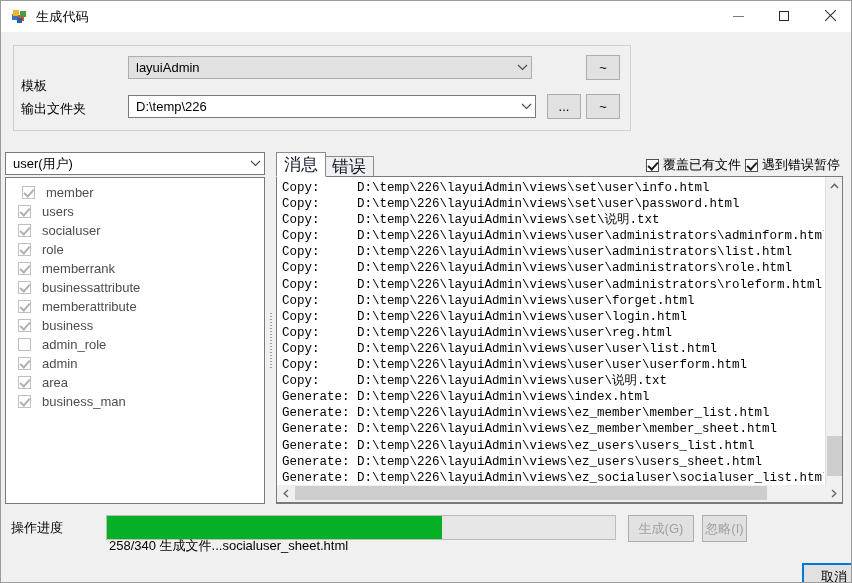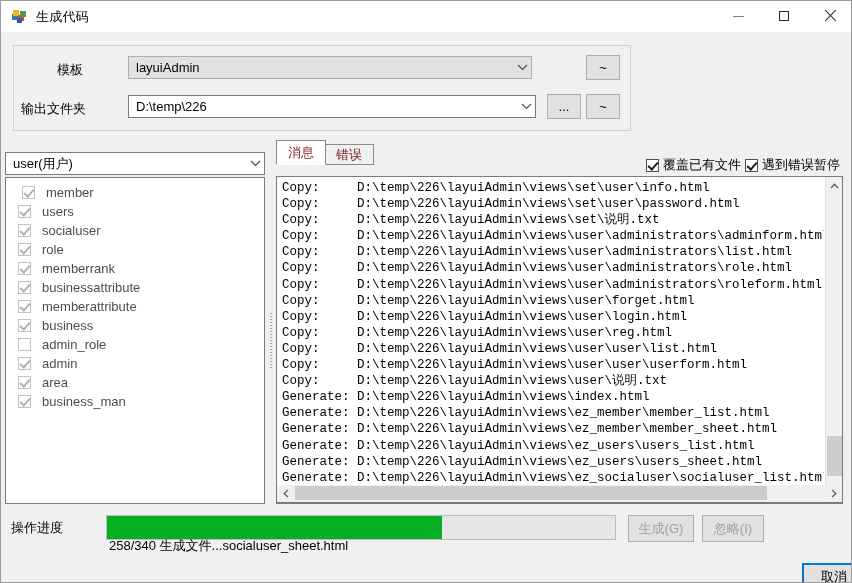--- a/index.html
+++ b/index.html
@@ -85,21 +85,21 @@
     border: 1px solid #d0d0d0;
     background: #f0f0f0;
     box-sizing: border-box;
   }
   .field-label {
     position: absolute;
     font-size: 13px;
     color: #000;
     white-space: nowrap;
   }
-  .lbl-template { left: 20px;  top: 60px; margin-left: 36px; }
+  .lbl-template { left: 20px;  top: 76px; }
   .lbl-output   { left: 20px;  top: 99px; }
 
   .combo {
     position: absolute;
     box-sizing: border-box;
     border: 1px solid #adadad;
     background: #e1e1e1;
     height: 23px;
     font-size: 13px;
     color: #000;
@@ -207,27 +207,27 @@
   }
 
   
   .tabstrip {
     position: absolute;
     left: 275px; top: 151px;
     width: 567px; height: 25px;
   }
   .tab {
     position: absolute;
-    bottom: 12px;
+    bottom: 0;
     box-sizing: border-box;
     display: flex;
     align-items: center;
     justify-content: center;
-    font-size: 13px;
-    color: #7f1d1d;
+    font-size: 17px;
+    color: #0f172a;
     cursor: default;
     border: 1px solid #8a8a8a;
     background: #f0f0f0;
   }
   .tab.active {
     background: #ffffff;
     border-bottom-color: #ffffff;
     z-index: 3;
   }
   .tab-msg  { left: 0px;  width: 50px; height: 25px; }
@@ -383,21 +383,21 @@
     font-size: 13px;
     color: #000;
     cursor: default;
   }
   .bigbtn.disabled { color: #a0a0a0; }
   .bigbtn.focused {
     border: 2px solid #0078d7;
     background: #e1e1e1;
   }
   .btn-generate { left: 627px; width: 66px; }
-  .btn-ignore   { left: 701px; width: 62px; }
+  .btn-ignore   { left: 701px; width: 45px; }
   .btn-cancel   { left: 801px; width: 64px; margin-top: 48px; }
 </style>
 </head>
 <body>
 
 <div id="app">
 
   <div class="titlebar">
     <div class="titlebar-icon">
       <svg width="16" height="16" viewBox="0 0 16 16">

